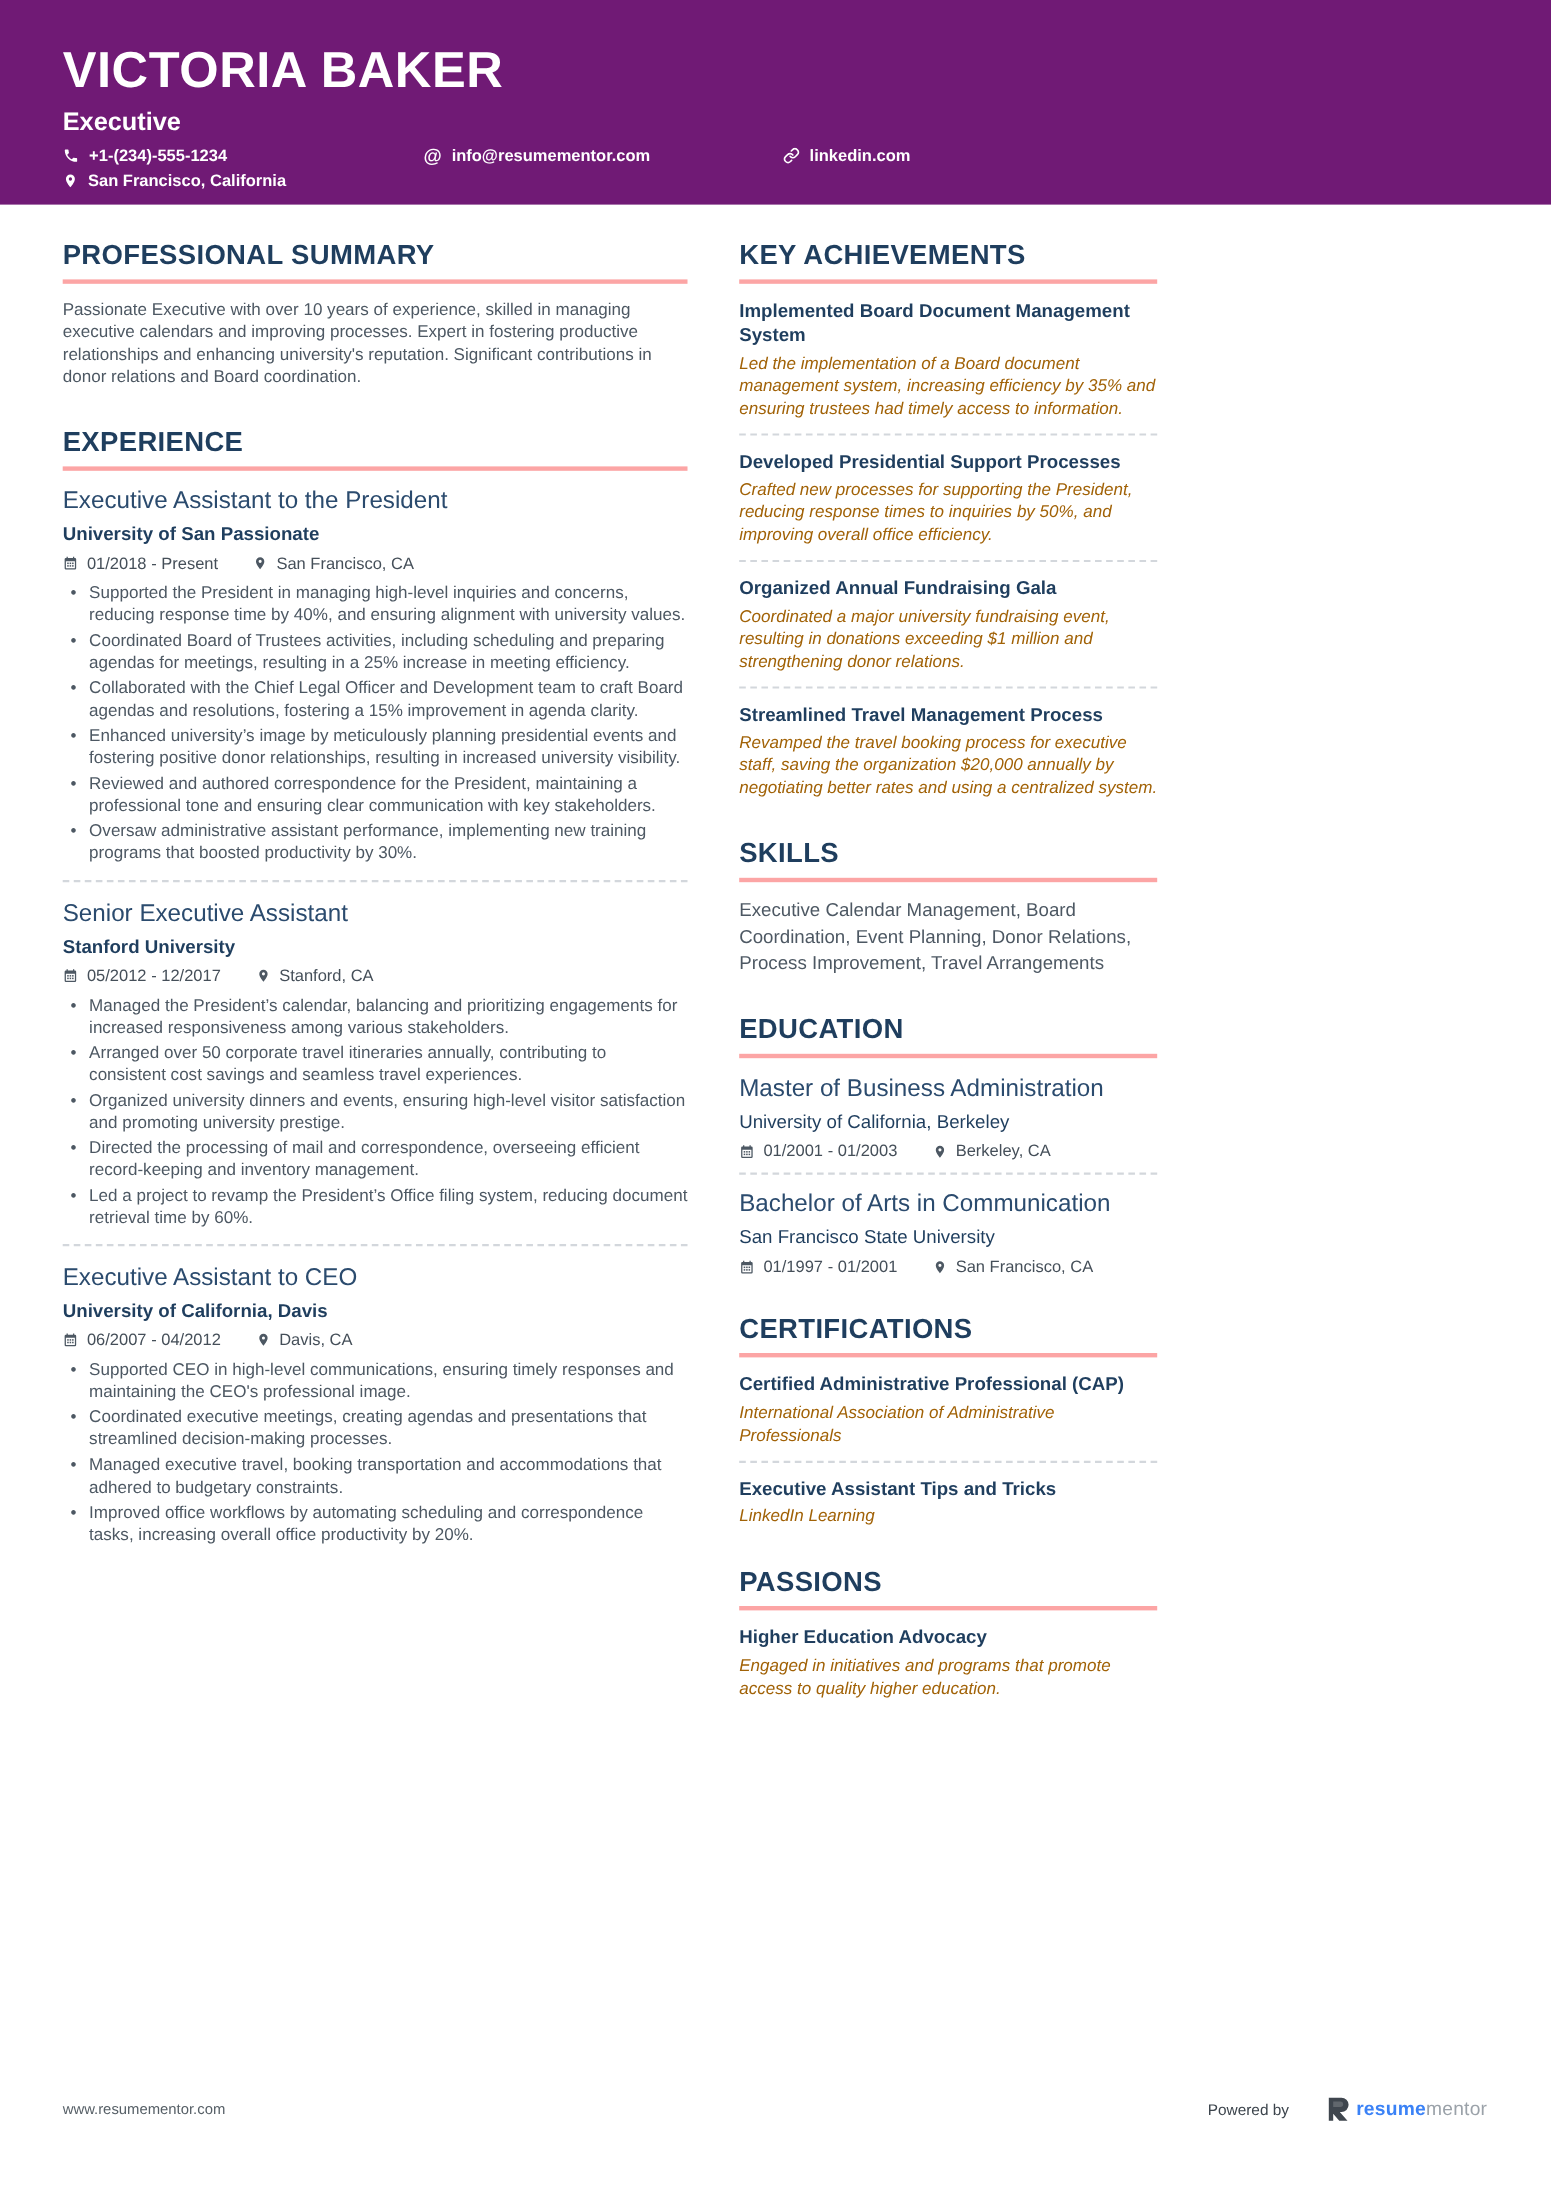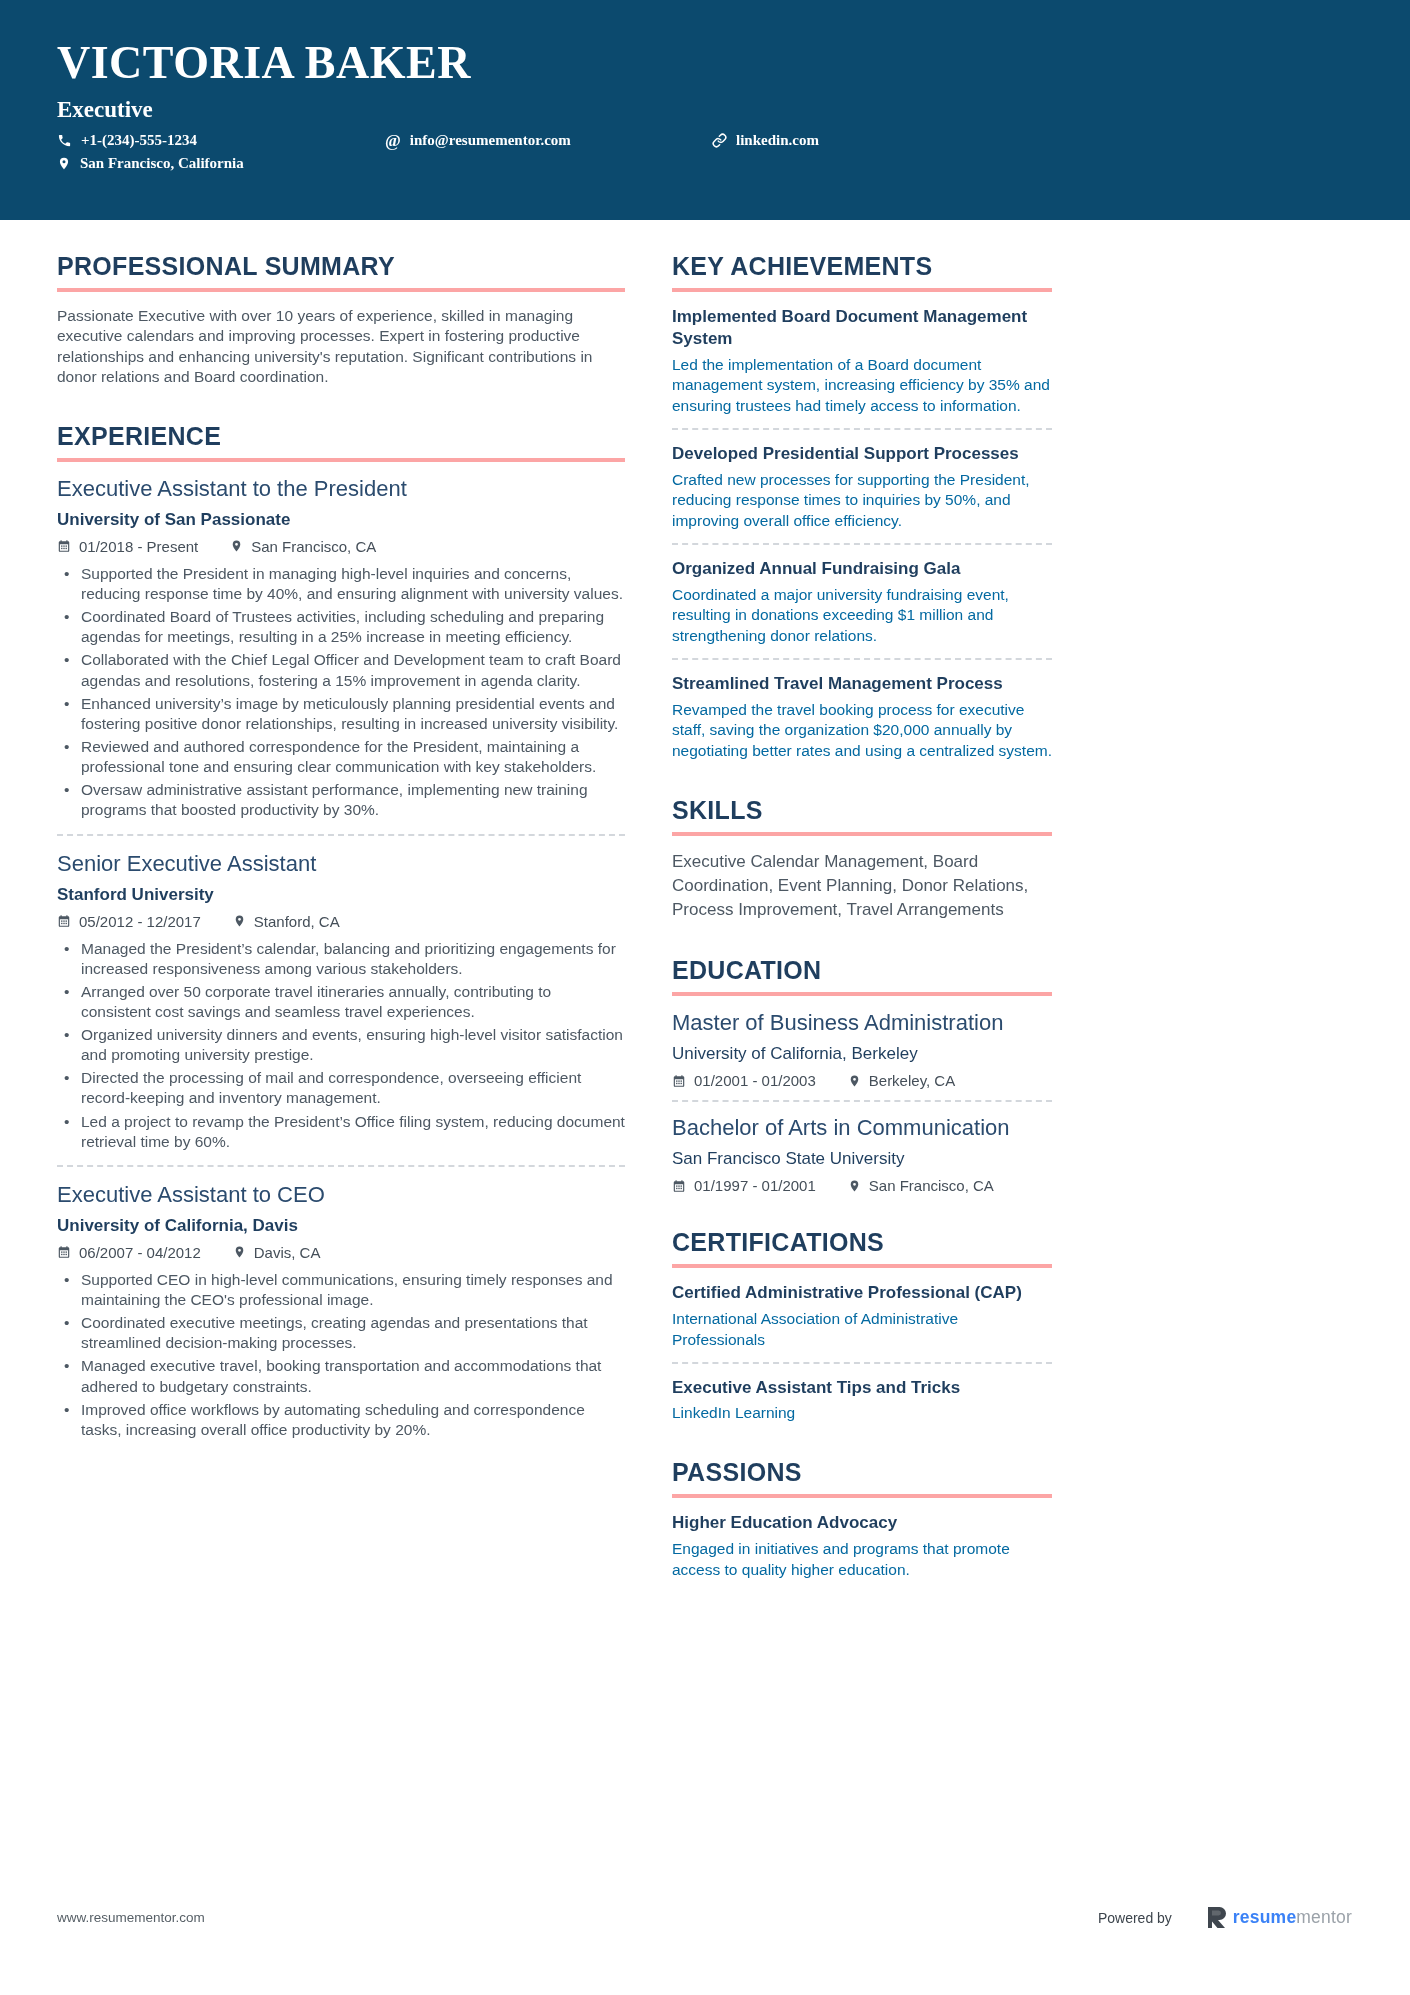--- a/index.html
+++ b/index.html
@@ -6,24 +6,23 @@
   html,body { background:#ffffff; }
   body {
     width:1410px; height:1995px;
     font-family:"Liberation Sans", sans-serif;
     display:flex; flex-direction:column;
     color:#4d5863;
     overflow:hidden;
   }
   
   .header {
-    background:#0c4a6e; color:#fff;
-    height:220px; padding:40px 57px 0 57px;
+    background:#701a75; color:#fff;
+    height:186px; padding:40px 57px 0 57px;
     flex:0 0 auto;
-    font-family:Liberation Serif, serif;
   }
   .name {
     font-size:46px; font-weight:700; letter-spacing:0.5px;
     line-height:1.0; margin-bottom:11px;
   }
   .role { font-size:23px; font-weight:700; margin-bottom:9px; }
   .contact-grid {
     display:grid; grid-template-columns:328px 327px auto;
     row-gap:6px; font-size:15px; font-weight:700;
   }
@@ -48,21 +47,21 @@
   .meta .ic { color:#4d5863; }
   .bullet {
     position:relative; padding-left:24px; font-size:15.5px;
     line-height:1.3; color:#4d5863; margin-bottom:3px;
   }
   .bullet::before { content:"•"; position:absolute; left:7px; top:0; color:#4d5863; }
   .sep { border-top:2px dashed #d3d7dc; margin:13px 0 15px; }
   .sep-sm { border-top:2px dashed #d3d7dc; margin:11px 0 13px; }
   
   .ach-title { font-size:17px; font-weight:700; color:#1f3e5e; line-height:1.28; margin-bottom:5px; }
-  .ach-text  { font-size:15.5px; line-height:1.34; color:#0369a1; }
+  .ach-text  { font-size:15.5px; line-height:1.34; color:#a16207;font-style:italic; }
   .skills-text { font-size:17px; line-height:1.42; color:#4d5863; }
   .degree { font-size:22px; font-weight:400; color:#2b4b6e; margin-bottom:8px; }
   .school { font-size:17px; font-weight:400; color:#1f3e5e; margin-bottom:8px; }
   .edu .meta { margin-bottom:0; }
   
   .footer {
     flex:0 0 auto; display:flex; justify-content:space-between; align-items:center;
     padding:0 58px 0 57px; margin-bottom:66px;
   }
   .footer-url { font-size:13.5px; color:#565f66; }

